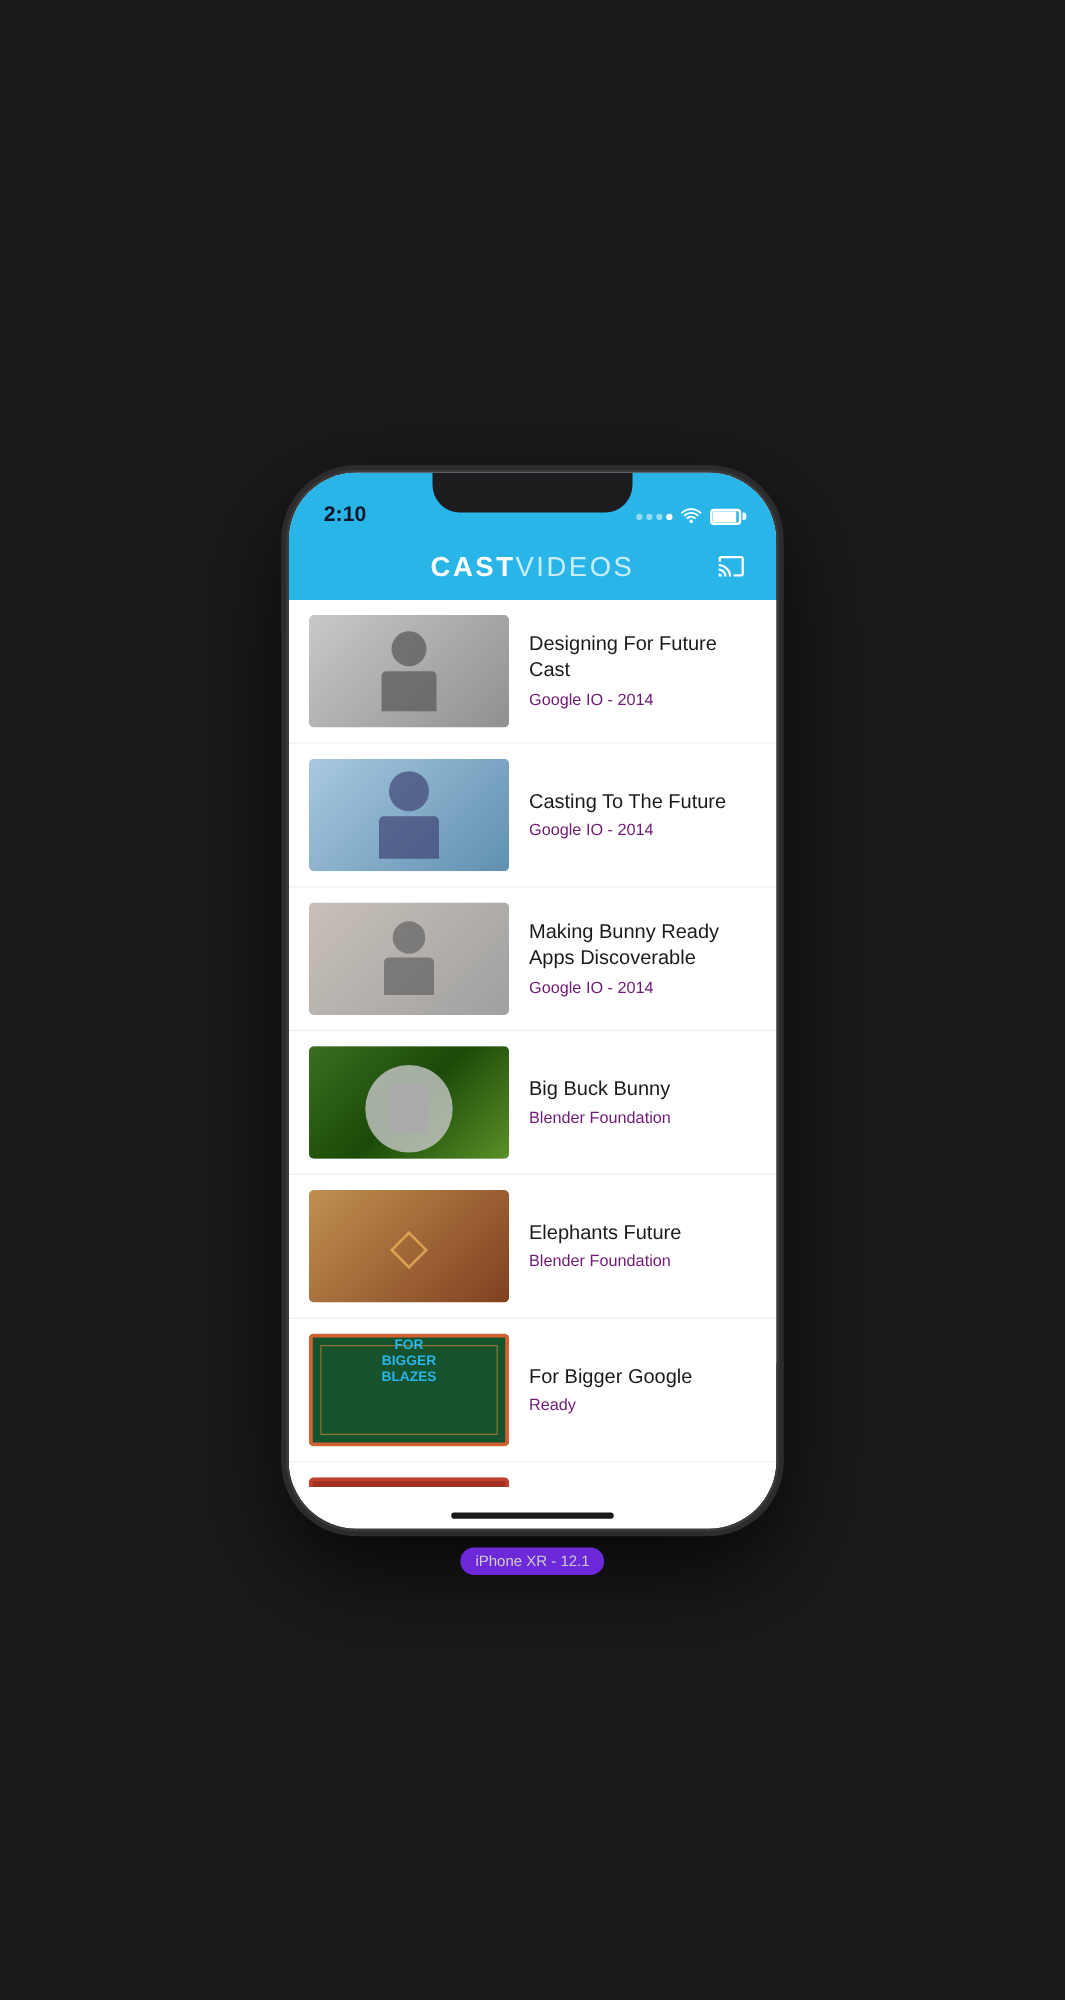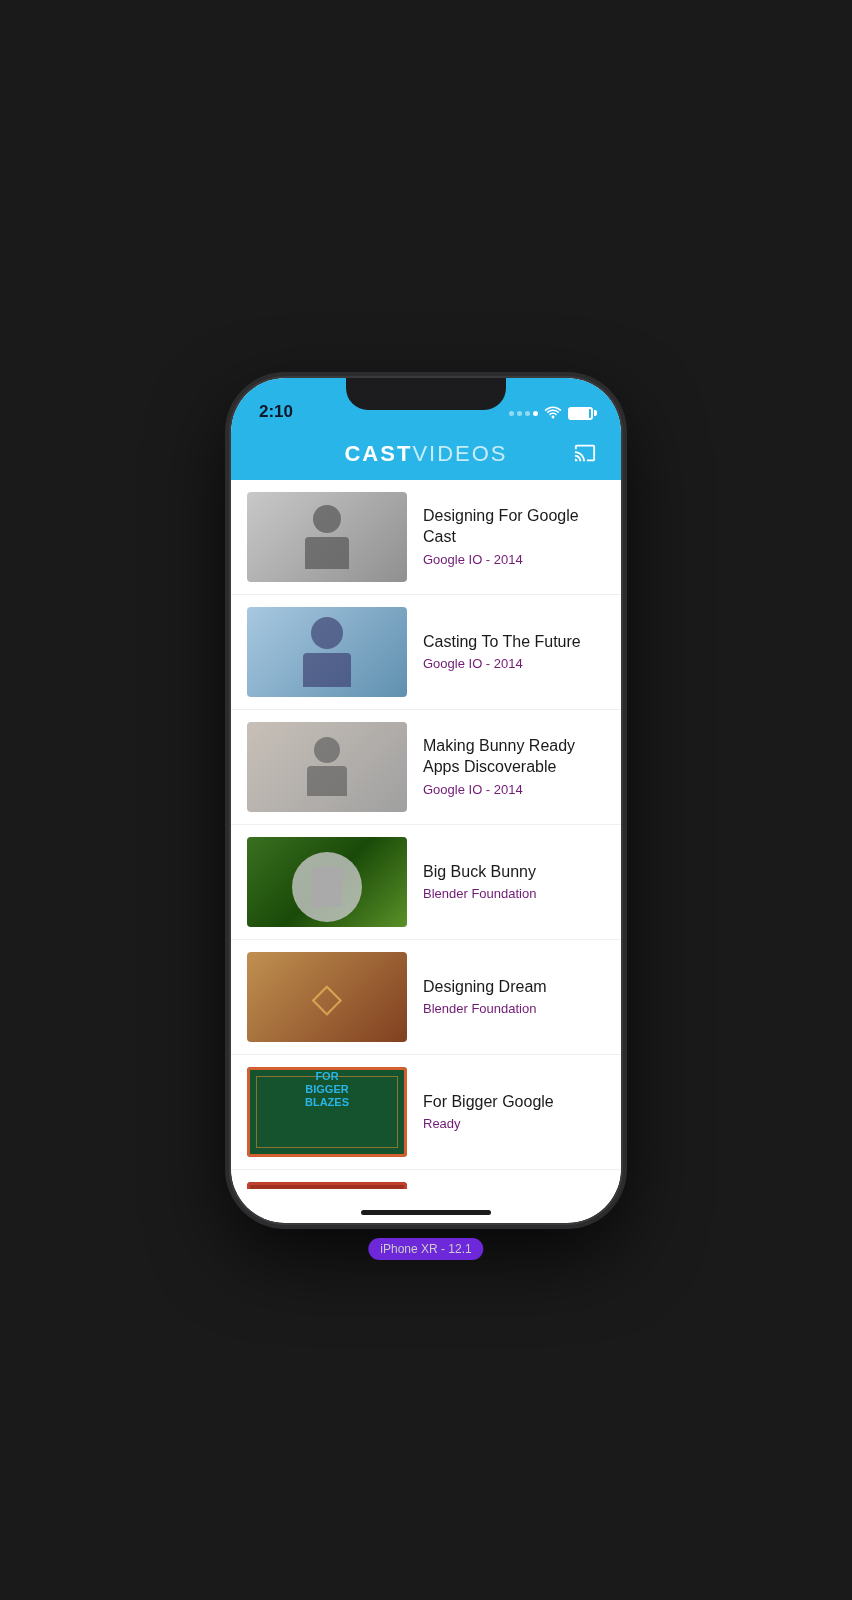--- a/index.html
+++ b/index.html
@@ -312,21 +312,21 @@
 
       <div class="content" id="video-list">
       <div class="video-item">
       <div class="video-thumbnail">
         <div style="width:100%;height:100%;display:flex;flex-direction:column;align-items:center;justify-content:center;background:linear-gradient(135deg,#c8c8c8,#909090);">
           <div style="width:28px;height:28px;border-radius:50%;background:#555;opacity:0.7;margin-bottom:4px;"></div>
           <div style="width:44px;height:32px;background:#555;opacity:0.7;border-radius:4px 4px 0 0;"></div>
         </div>
       </div>
       <div class="video-info">
-        <div class="video-title">Designing For Google Cast</div>
+        <div class="video-title">Designing For Future Cast</div>
         <div class="video-subtitle">Google IO - 2014</div>
       </div>
     </div>
           <div class="video-item">
       <div class="video-thumbnail">
         <div style="width:100%;height:100%;display:flex;flex-direction:column;align-items:center;justify-content:center;background:linear-gradient(135deg,#a8c8e0,#6090b0);">
           <div style="width:32px;height:32px;border-radius:50%;background:#336;opacity:0.6;margin-bottom:4px;"></div>
           <div style="width:48px;height:34px;background:#336;opacity:0.6;border-radius:4px 4px 0 0;"></div>
         </div>
       </div>
@@ -360,21 +360,21 @@
         <div class="video-subtitle">Blender Foundation</div>
       </div>
     </div>
           <div class="video-item">
       <div class="video-thumbnail">
         <div style="width:100%;height:100%;background:linear-gradient(135deg,#c09050,#804020);display:flex;align-items:center;justify-content:center;">
           <div style="color:rgba(255,200,100,0.6);font-size:40px;">◇</div>
         </div>
       </div>
       <div class="video-info">
-        <div class="video-title">Designing Dream</div>
+        <div class="video-title">Elephants Future</div>
         <div class="video-subtitle">Blender Foundation</div>
       </div>
     </div>
           <div class="video-item">
       <div class="video-thumbnail">
         <div style="width:100%;height:100%;background:#14532d;border:3px solid #d46030;display:flex;align-items:flex-start;justify-content:center;position:relative;">
           <div style="position:absolute;top:6px;left:6px;right:6px;bottom:6px;border:1px solid rgba(255,150,50,0.5);"></div>
           <div style="color:#29b5e8;font-size:11px;font-weight:900;text-align:center;line-height:1.2;text-transform:uppercase;z-index:1;">FOR<br>BIGGER<br>BLAZES</div>
         </div>
       </div>

